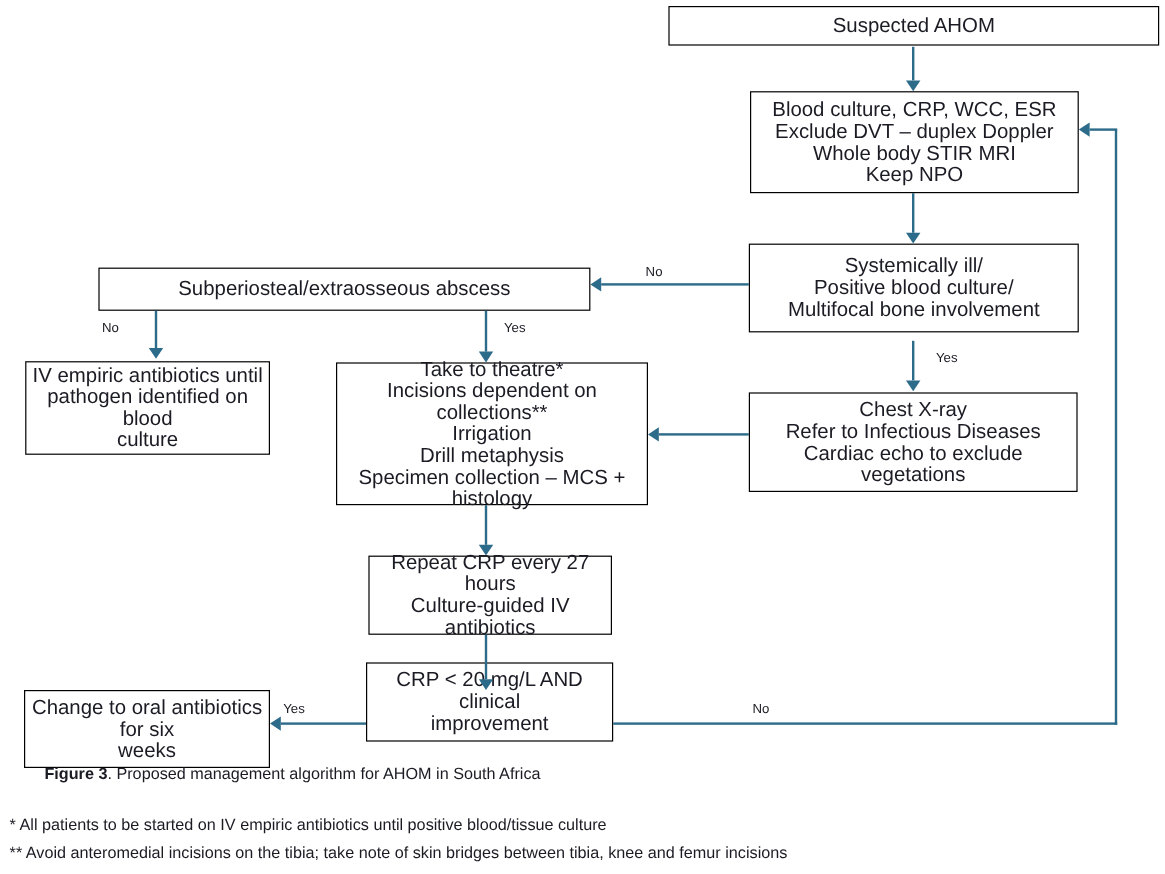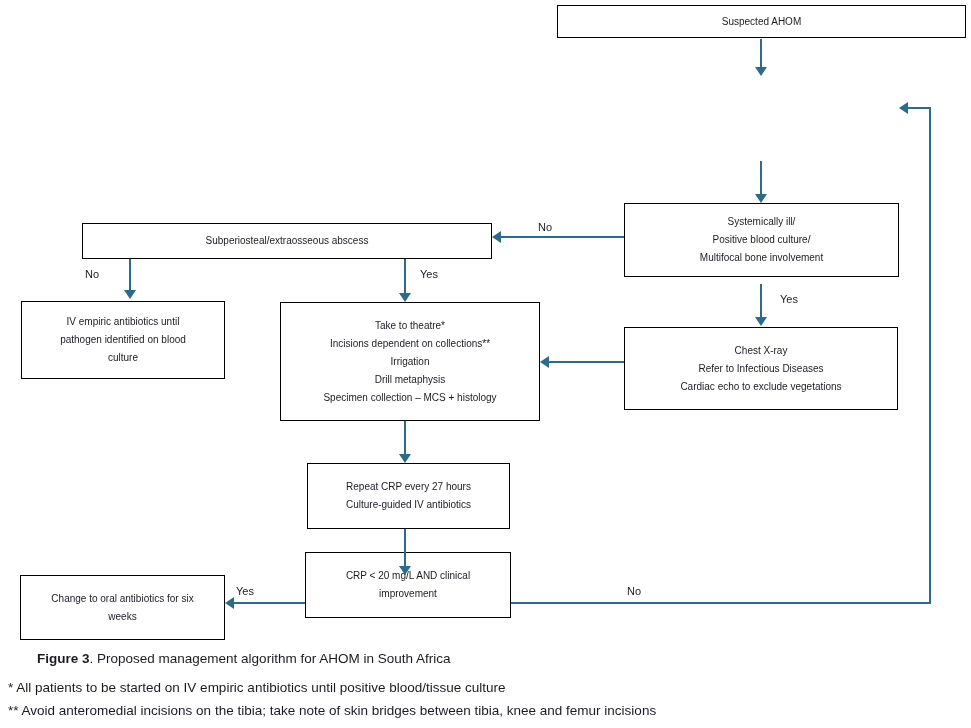--- a/index.html
+++ b/index.html
@@ -19,21 +19,21 @@
   .node{
     position:absolute;
     box-sizing:border-box;
     border:1px solid var(--line);
     background:#ffffff;
     display:flex;
     align-items:center;
     justify-content:center;
     text-align:center;
     white-space:pre-line;
-    font-size:10px;
+    font-size:17px;
     line-height:18px;
     color:var(--ink);
   }
   .vline{position:absolute;width:2px;background:var(--arrow);}
   .hline{position:absolute;height:2px;background:var(--arrow);}
   .arr-down{position:absolute;width:0;height:0;
     border-left:6px solid transparent;border-right:6px solid transparent;
     border-top:9px solid var(--arrow);}
   .arr-left{position:absolute;width:0;height:0;
     border-top:6px solid transparent;border-bottom:6px solid transparent;
@@ -42,20 +42,24 @@
   .caption{position:absolute;left:8px;font-size:13.5px;line-height:17px;color:var(--ink);}
   .caption b{font-weight:bold;}
 </style>
 </head>
 <body>
 
 <div id="canvas">
 
   <div class="node" style="left:557px;top:5px;width:409px;height:33px;">Suspected AHOM</div>
 
+  <div class="node" style="left:625px;top:76px;width:274px;height:85px;">Blood culture, CRP, WCC, ESR
+Exclude DVT – duplex Doppler
+Whole body STIR MRI
+Keep NPO</div>
 
   <div class="node" style="left:624px;top:203px;width:275px;height:74px;">Systemically ill/
 Positive blood culture/
 Multifocal bone involvement</div>
 
   <div class="node" style="left:82px;top:223px;width:410px;height:36px;">Subperiosteal/extraosseous abscess</div>
 
   <div class="node" style="left:624px;top:327px;width:274px;height:83px;">Chest X-ray
 Refer to Infectious Diseases
 Cardiac echo to exclude vegetations</div>
@@ -113,17 +117,17 @@
   <div class="hline" style="left:234px;top:602px;width:71px;"></div>
   <div class="arr-left" style="left:225px;top:597px;"></div>
   <div class="elabel" style="left:236px;top:583px;">Yes</div>
 
   <div class="hline" style="left:511px;top:602px;width:420px;"></div>
   <div class="vline" style="left:929px;top:108px;height:496px;"></div>
   <div class="hline" style="left:908px;top:107px;width:23px;"></div>
   <div class="arr-left" style="left:899px;top:102px;"></div>
   <div class="elabel" style="left:627px;top:583px;">No</div>
 
-  <div class="caption" style="top:650px;padding-left:29px;"><b>Figure 3</b><span>. Proposed management algorithm for AHOM in South Africa</span></div>
+  <div class="caption" style="top:636px;padding-left:29px;"><b>Figure 3</b><span>. Proposed management algorithm for AHOM in South Africa</span></div>
   <div class="caption" style="top:679px;">* All patients to be started on IV empiric antibiotics until positive blood/tissue culture</div>
   <div class="caption" style="top:702px;">** Avoid anteromedial incisions on the tibia; take note of skin bridges between tibia, knee and femur incisions</div>
 
 </div>
 
 </body></html>

